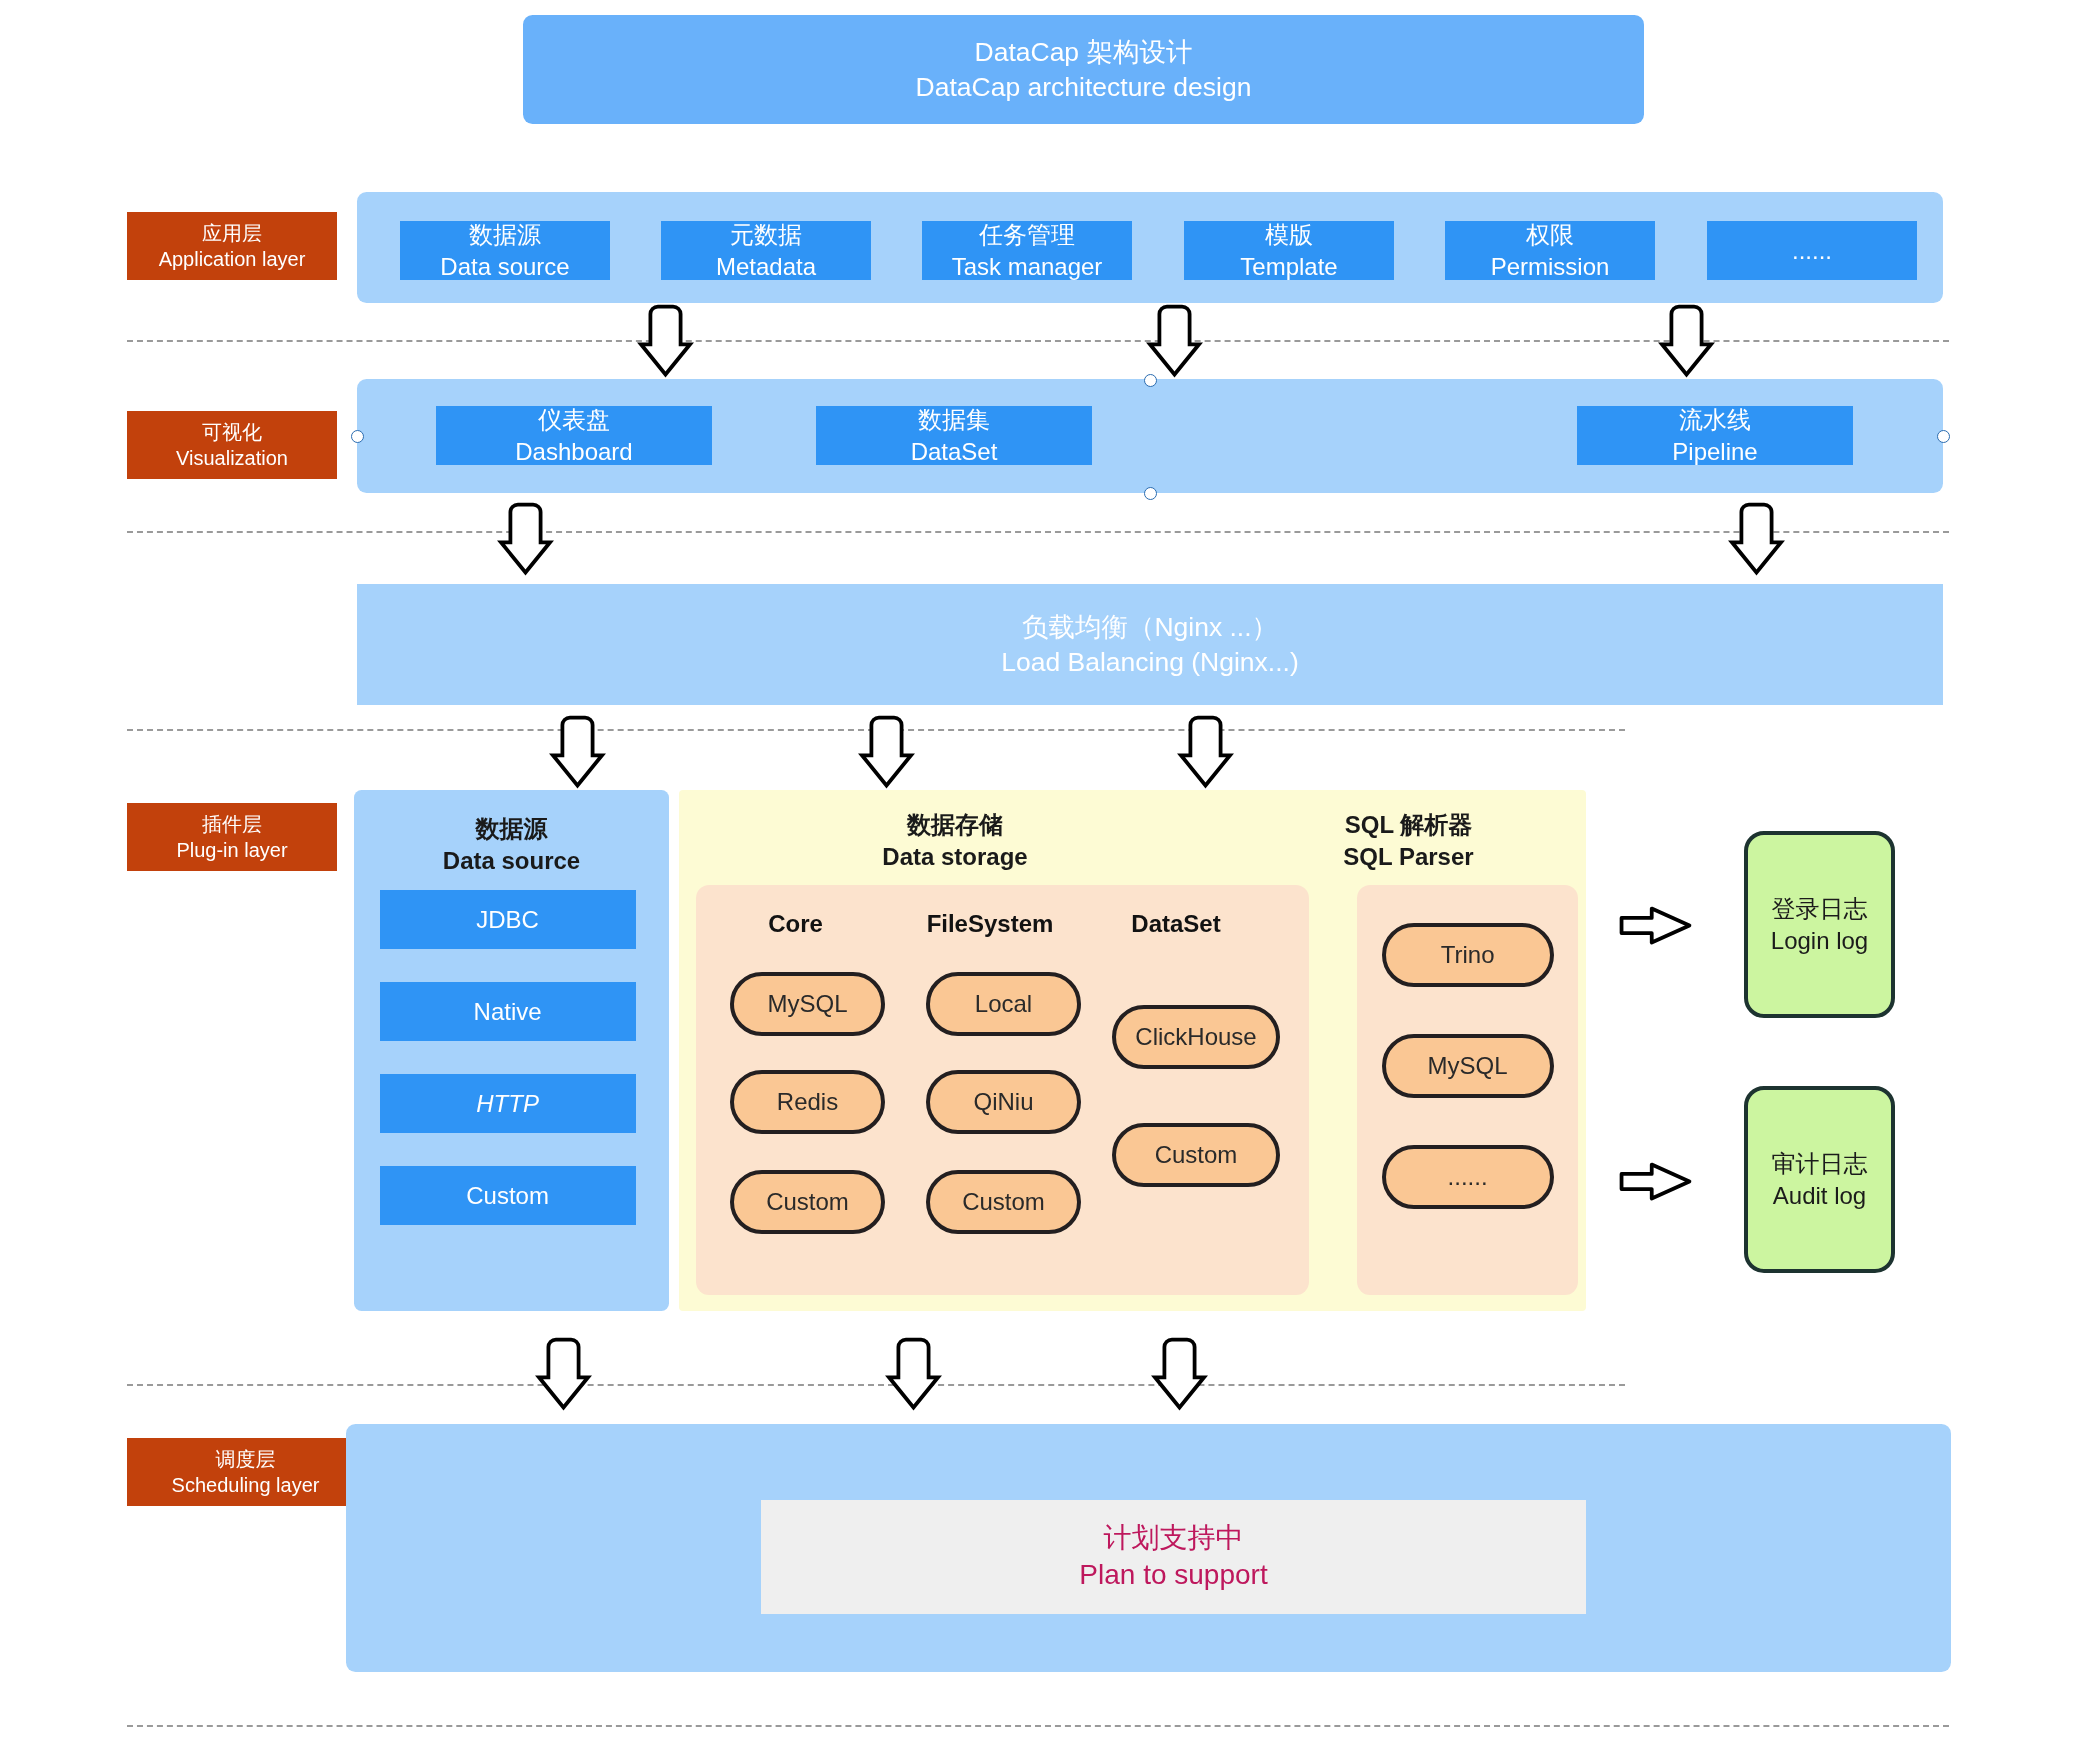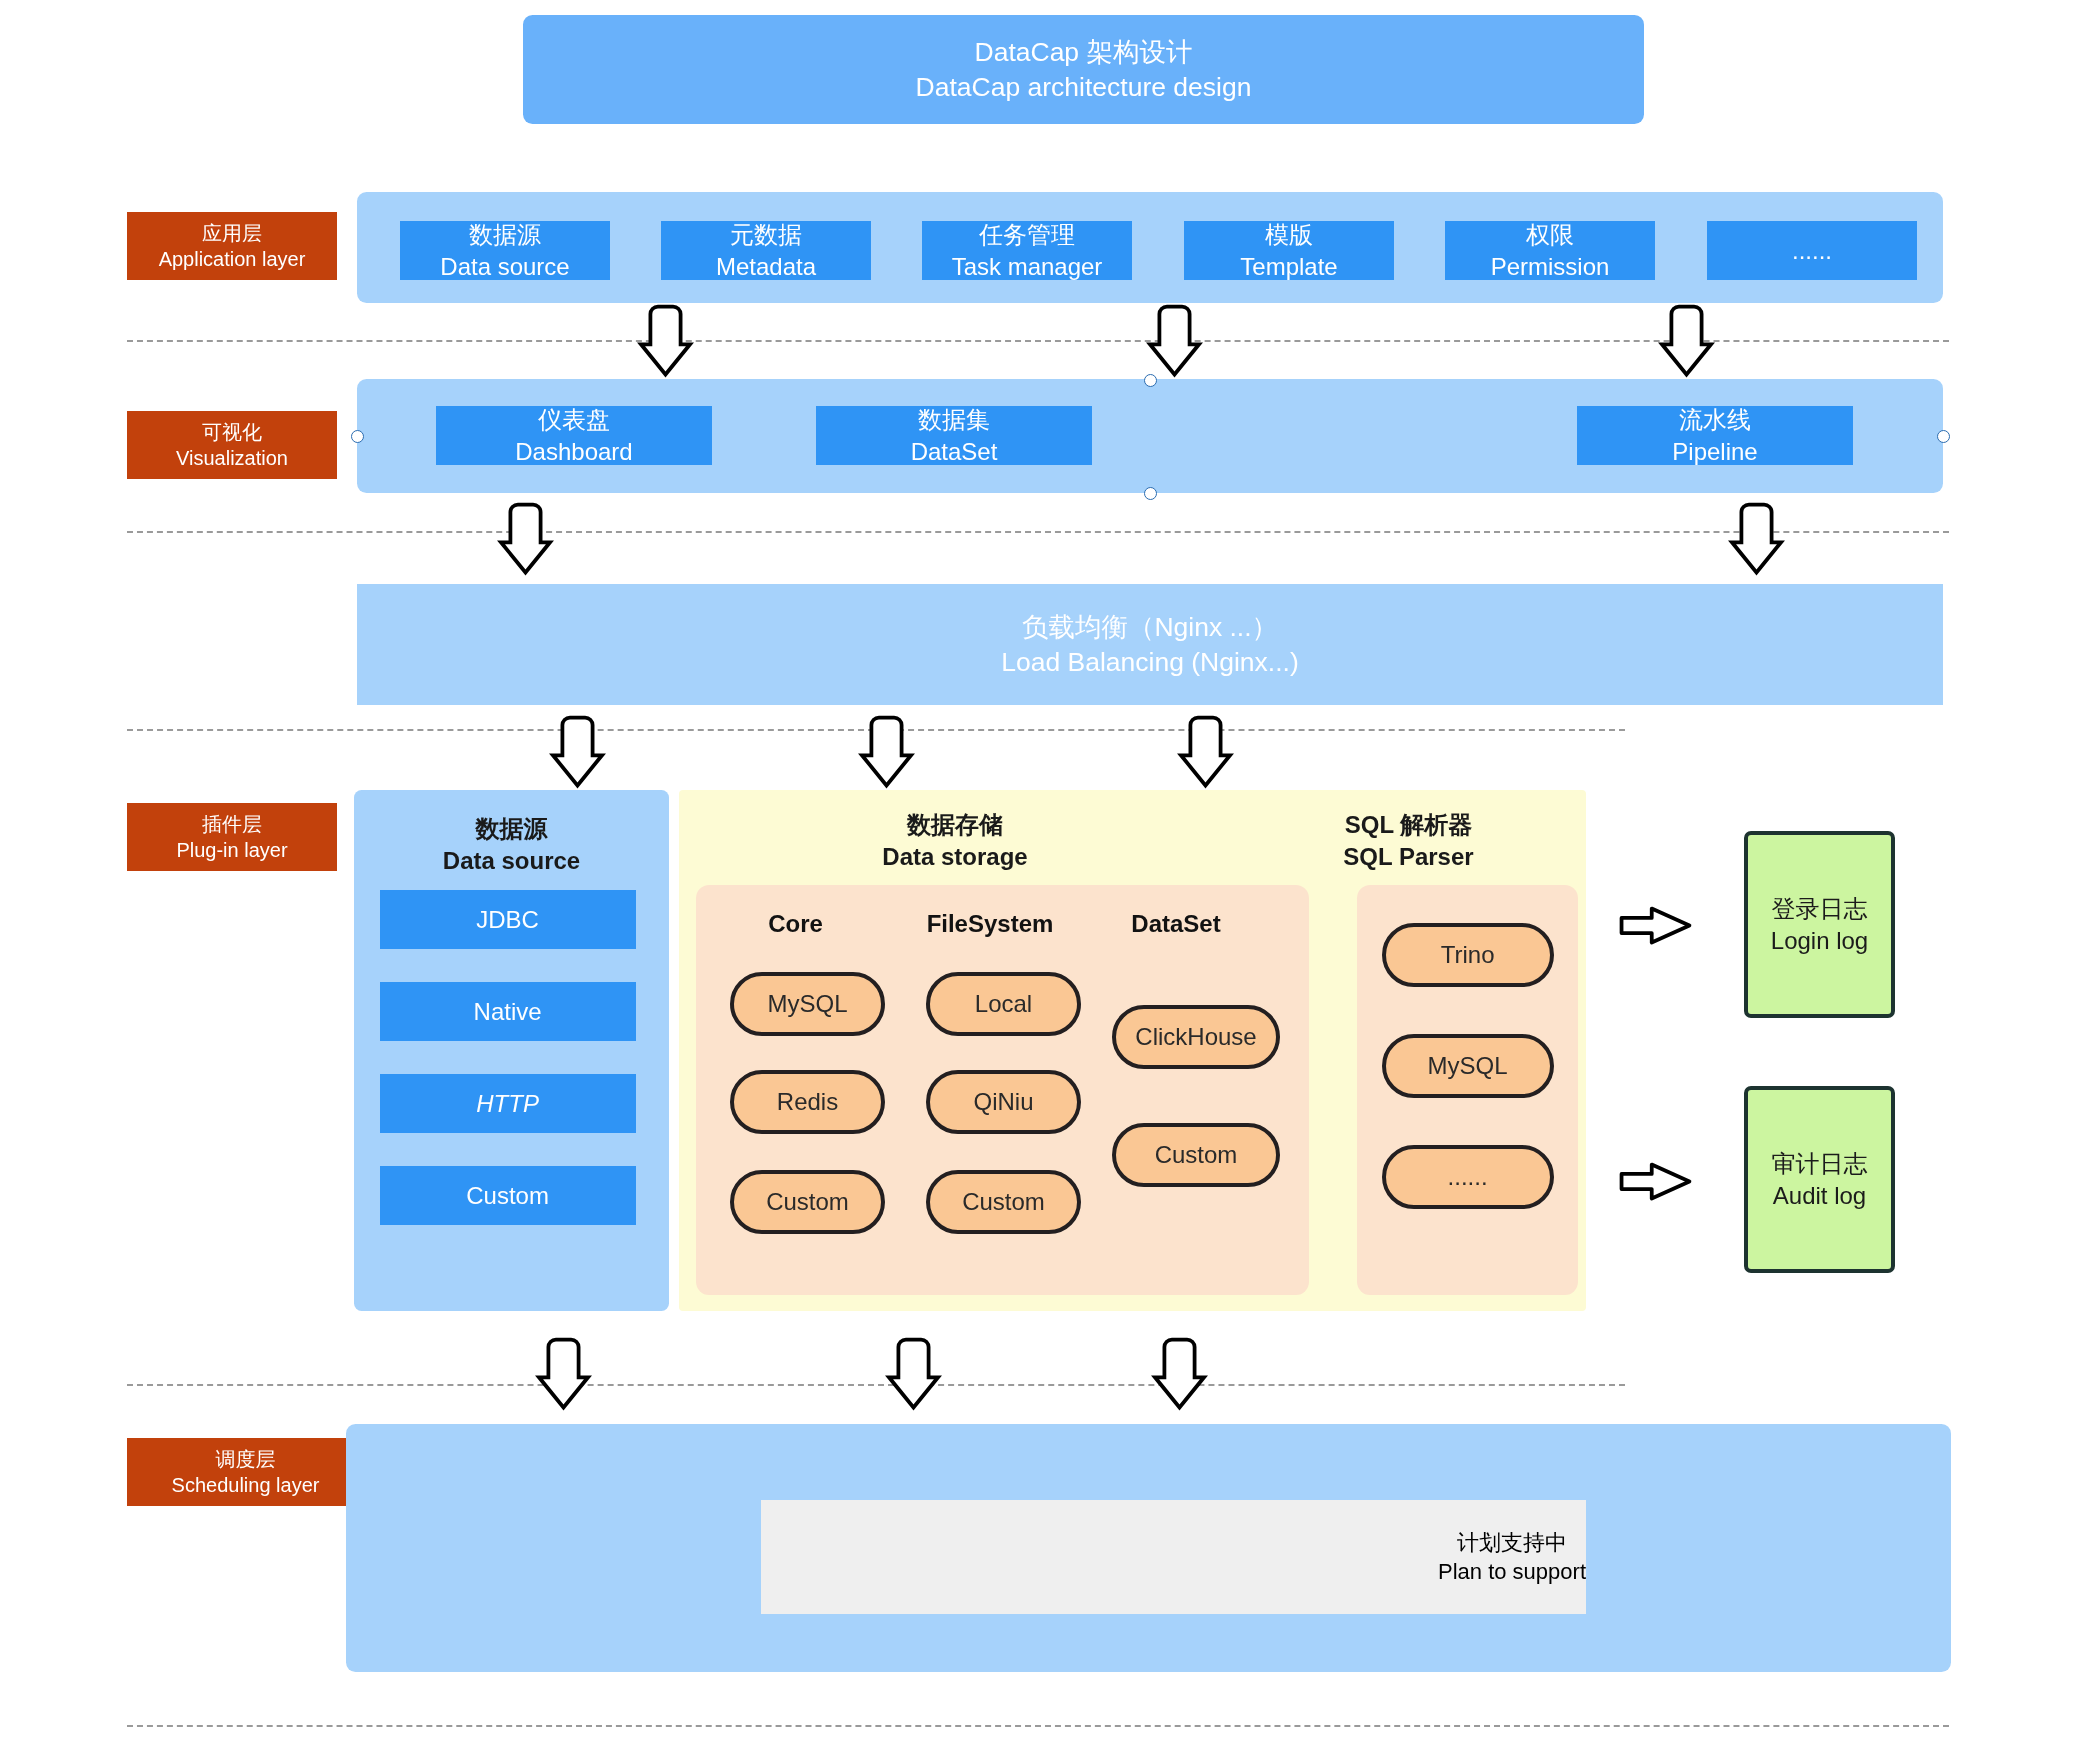--- a/index.html
+++ b/index.html
@@ -42,25 +42,25 @@
   .hdr-dark{color:#1a1a1a;font-size:24px;font-weight:bold;}
   .col-hdr{color:#121212;font-size:24px;font-weight:bold;}
 
   .pill{
     background:#fac794;border:4.7px solid #231f20;border-radius:24.6px;
     color:#2a2a2a;font-size:24px;
   }
   .pill-round{border-radius:57px;}
 
   .greenbox{
-    background:#ccf5a0;border:4.7px solid #1d3330;border-radius:7px;
+    background:#ccf5a0;border:4.7px solid #1d3330;border-radius:20px;
     color:#1b1b1b;font-size:24px;
   }
 
-  .graybox{background:#efefef;color:#000000;font-size:22px;justify-content:flex-end;}
+  .graybox{background:#efefef;color:#be185d;font-size:28px;}
 
   .handle{
     position:absolute;width:13.2px;height:13.2px;border-radius:50%;
     background:#ffffff;border:1.9px solid #2b6cb0;box-sizing:border-box;
   }
 </style>
 </head>
 <body>
 
 <div class="abs title-box ctr">

